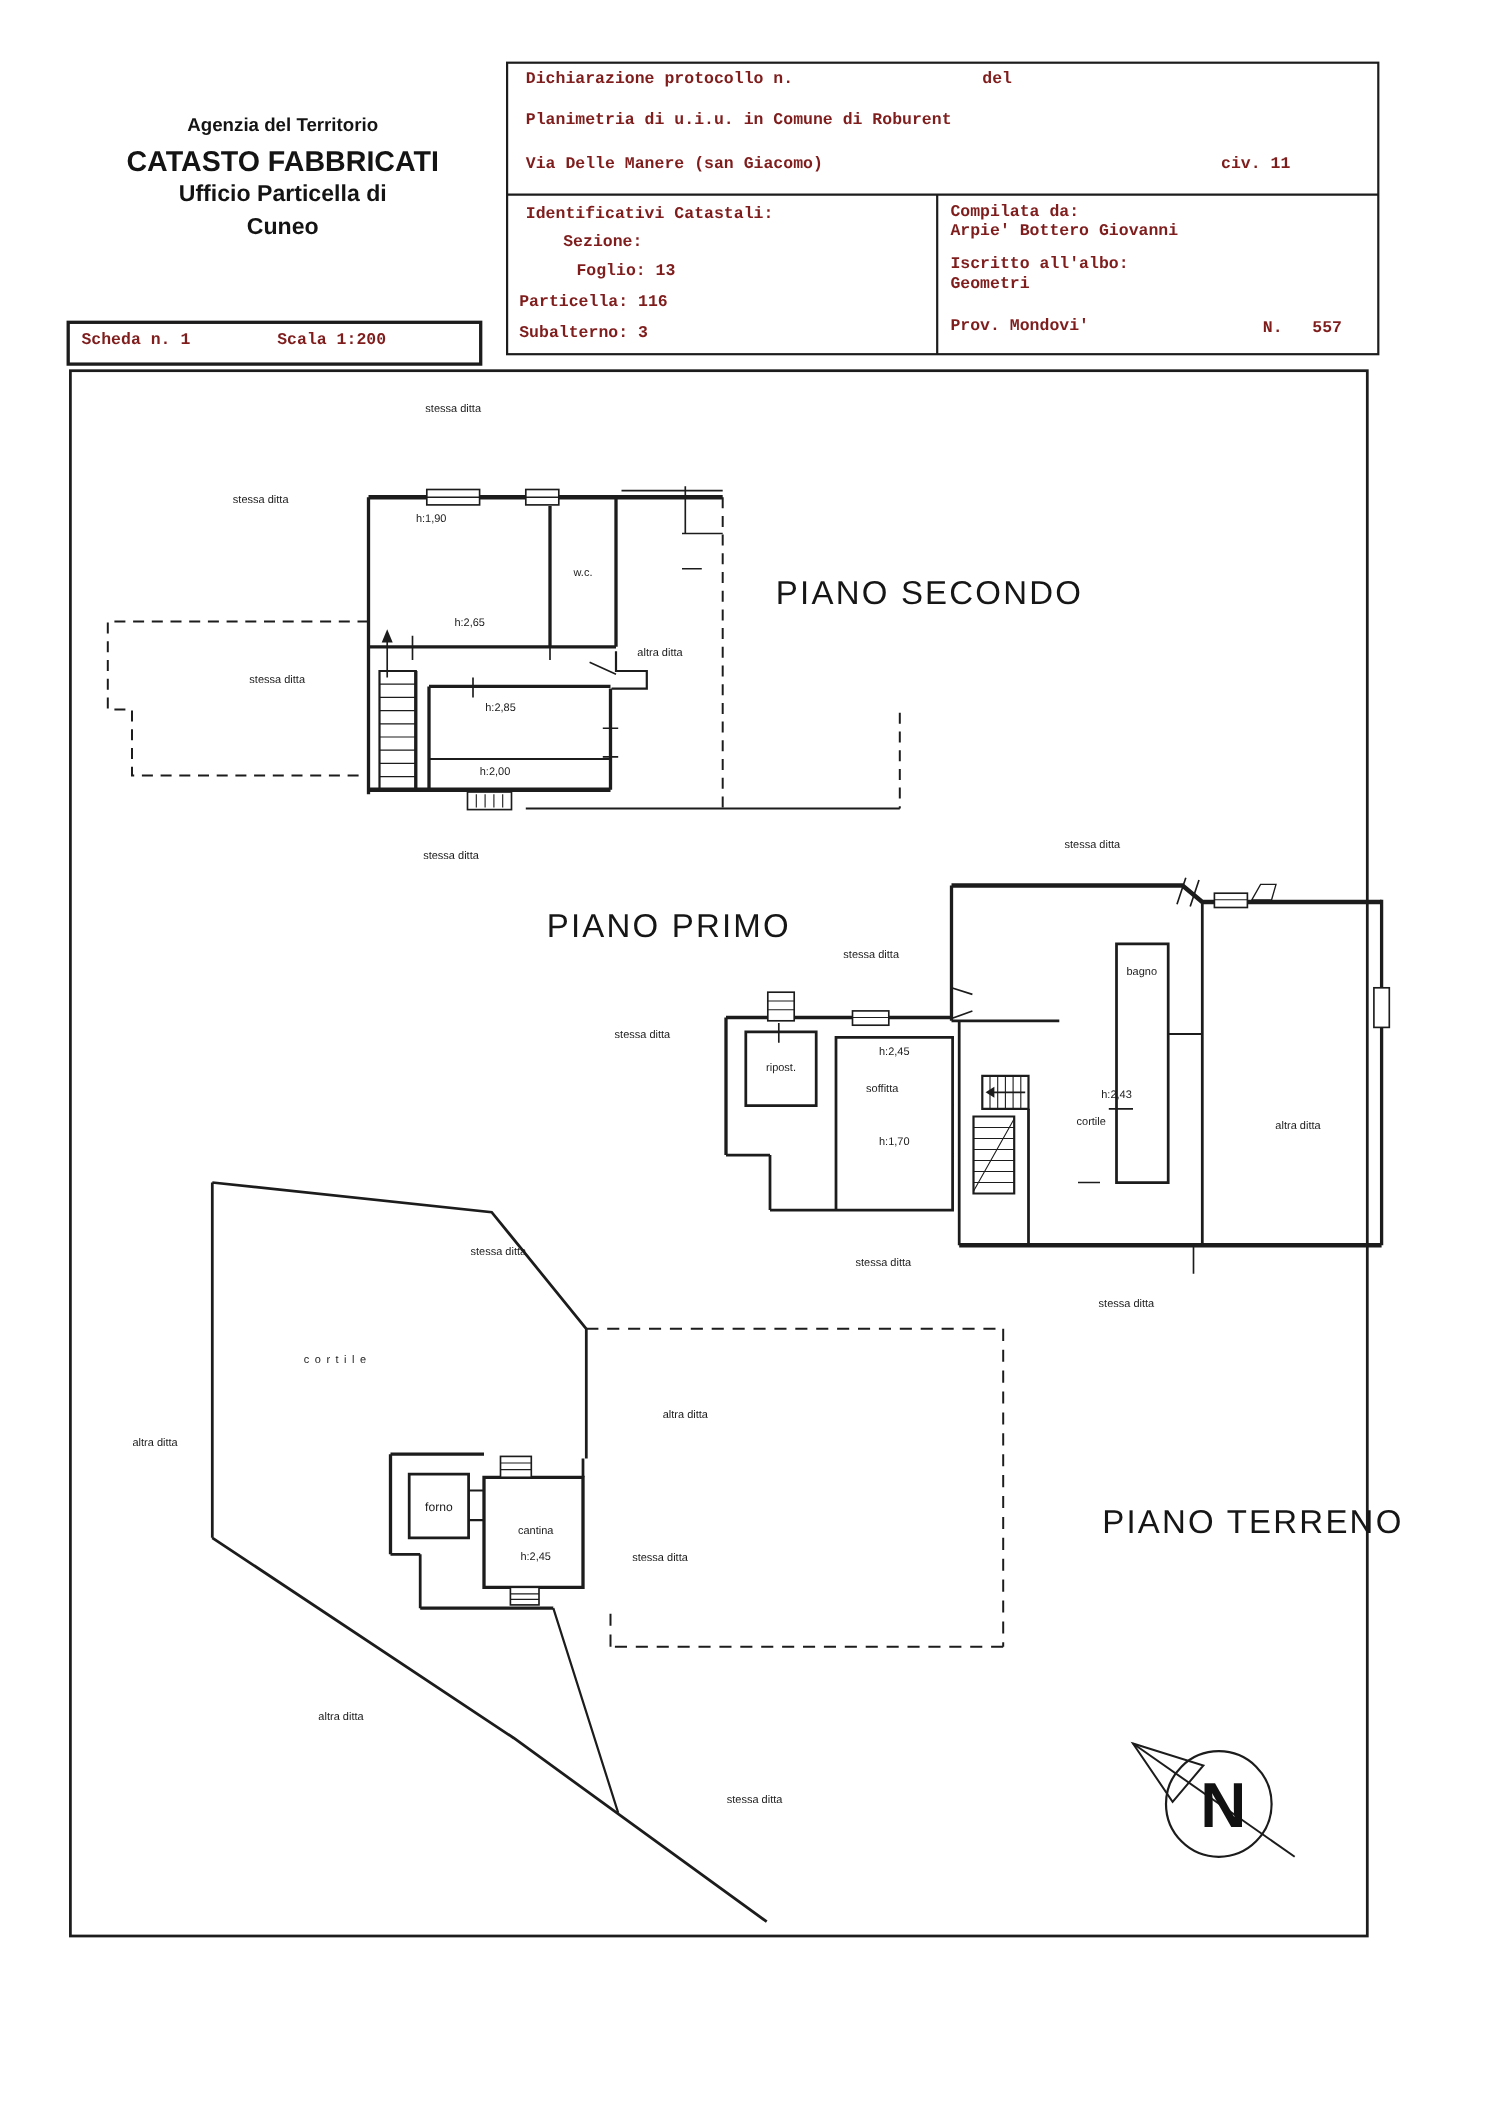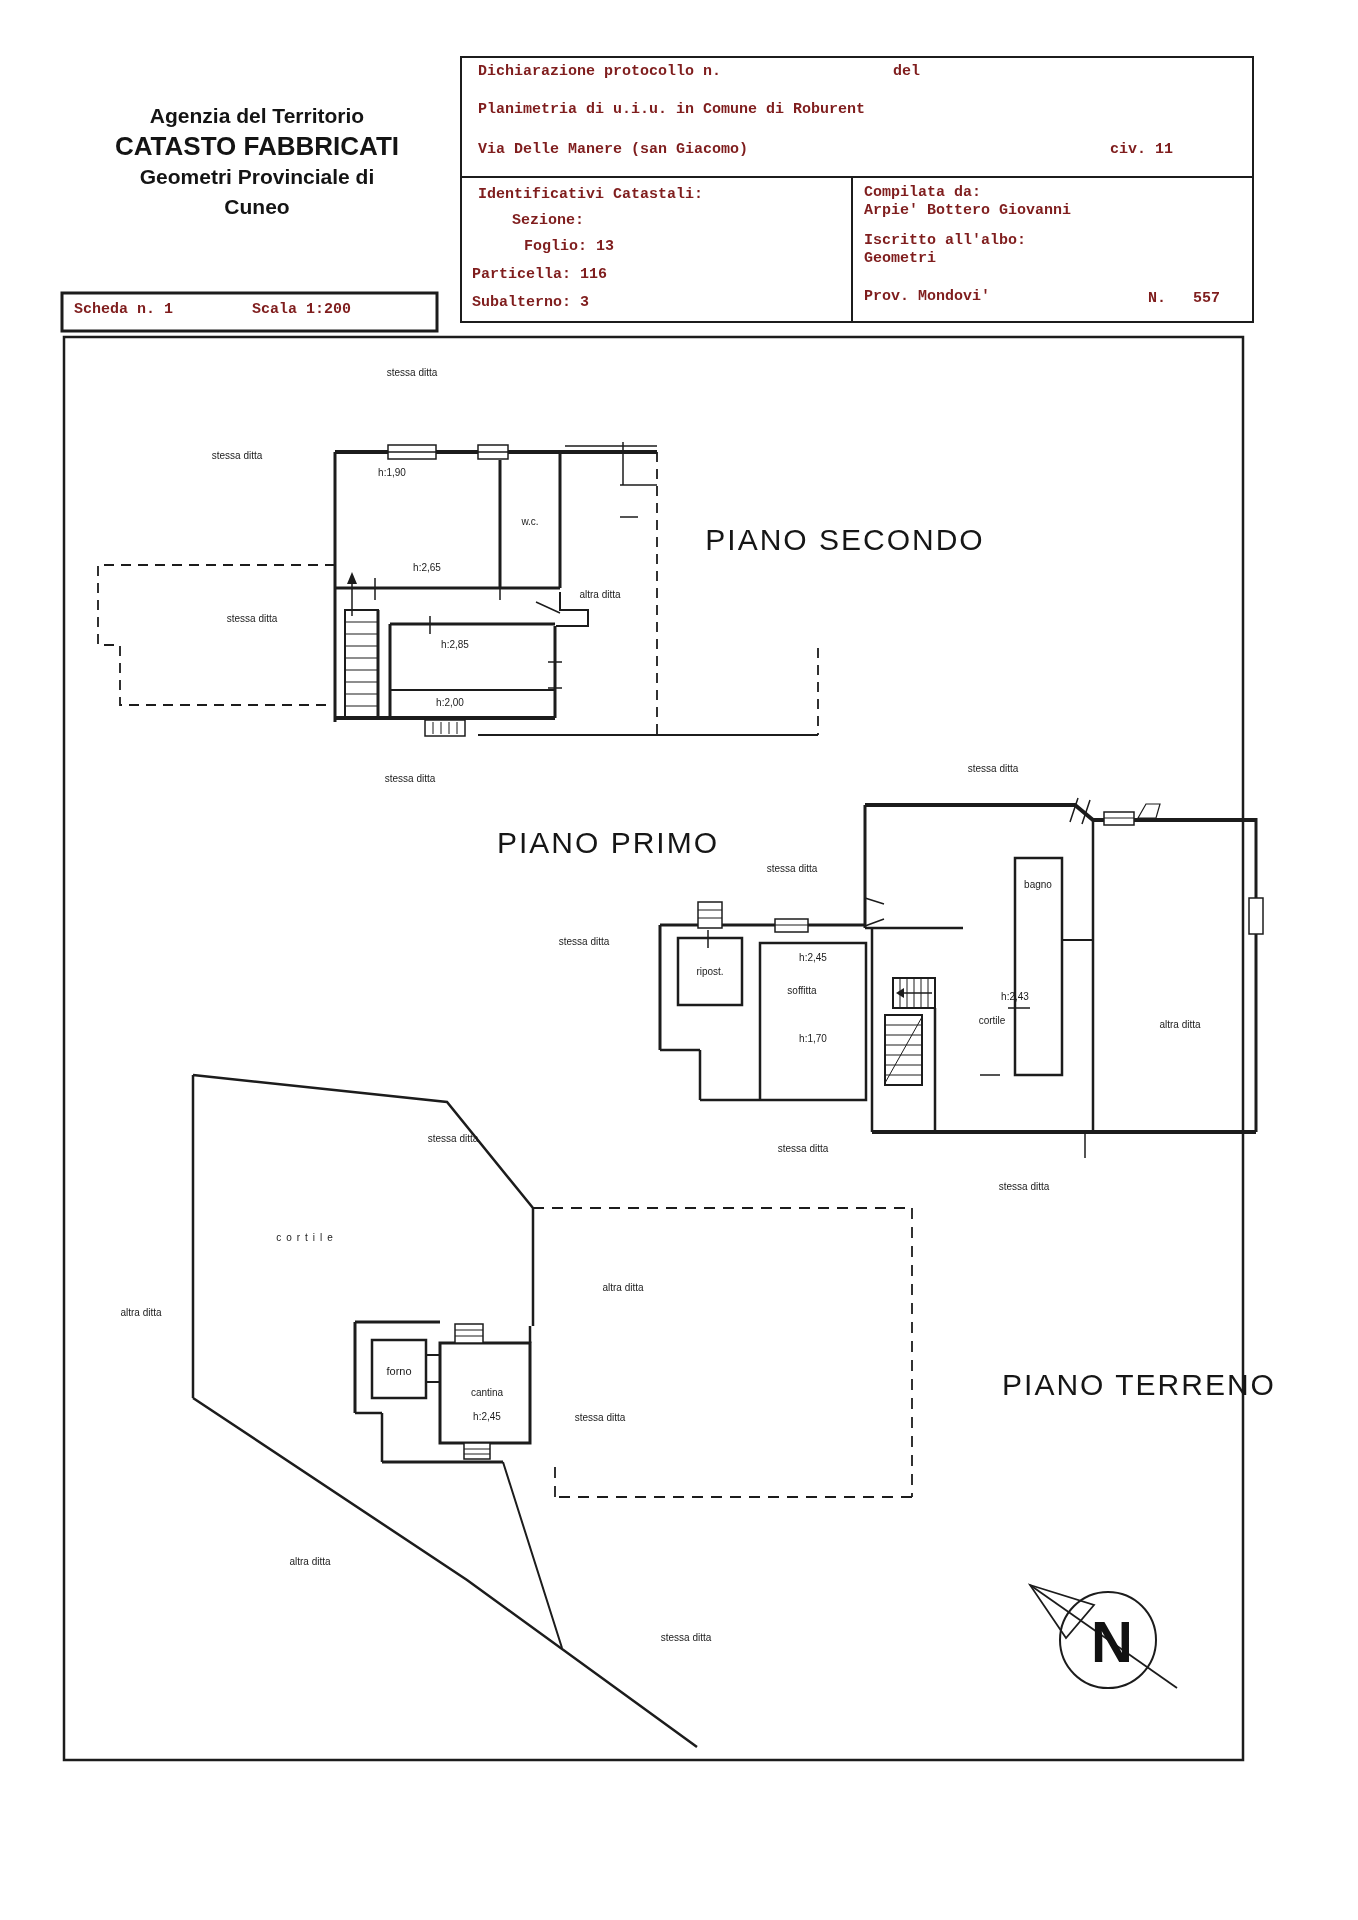--- a/index.html
+++ b/index.html
@@ -76,23 +76,23 @@
       </g>
 
       <g>
         <circle cx="1108" cy="1640" r="48" stroke-width="2"></circle>
         <path d="M1030,1585 L1177,1688" stroke-width="1.8"></path>
         <polygon points="1030,1585 1094,1605 1066,1638" stroke-width="1.8"></polygon>
       </g>
     </g>
   </svg>
 
-  <div class="abs hdr" style="left:257px;top:104px;font-size:21px;">Agenzia del Territorio</div>
+  <div class="abs hdr" style="left:257px;top:104px;font-size:17px;">Agenzia del Territorio</div>
   <div class="abs hdr" style="left:257px;top:131px;font-size:26px;">CATASTO FABBRICATI</div>
-  <div class="abs hdr" style="left:257px;top:165px;font-size:21px;">Geometri Provinciale di</div>
+  <div class="abs hdr" style="left:257px;top:165px;font-size:21px;">Ufficio Particella di</div>
   <div class="abs hdr" style="left:257px;top:195px;font-size:21px;">Cuneo</div>
 
   <div class="abs mono" style="left:478px;top:63px;">Dichiarazione protocollo n.</div>
   <div class="abs mono" style="left:893px;top:63px;">del</div>
   <div class="abs mono" style="left:478px;top:101px;">Planimetria di u.i.u. in Comune di Roburent</div>
   <div class="abs mono" style="left:478px;top:141px;">Via Delle Manere (san Giacomo)</div>
   <div class="abs mono" style="left:1110px;top:141px;">civ. 11</div>
 
   <div class="abs mono" style="left:478px;top:186px;">Identificativi Catastali:</div>
   <div class="abs mono" style="left:512px;top:212px;">Sezione:</div>

